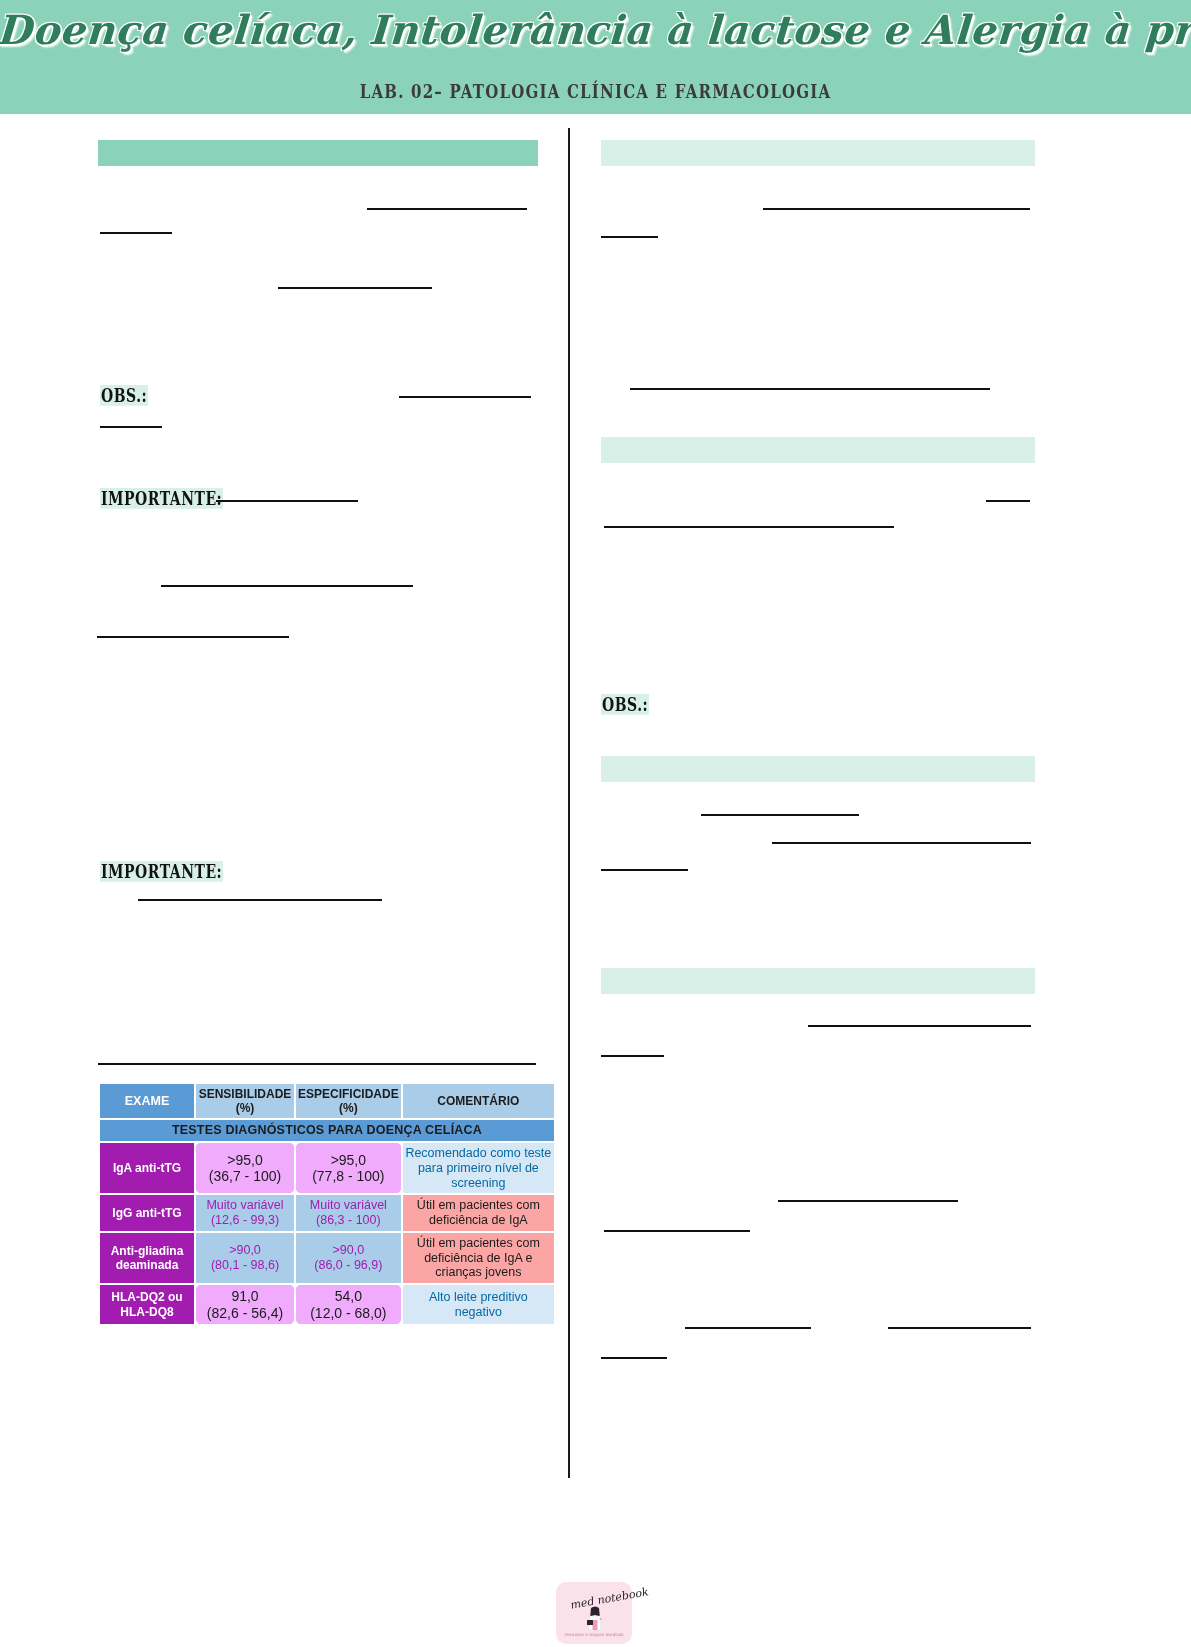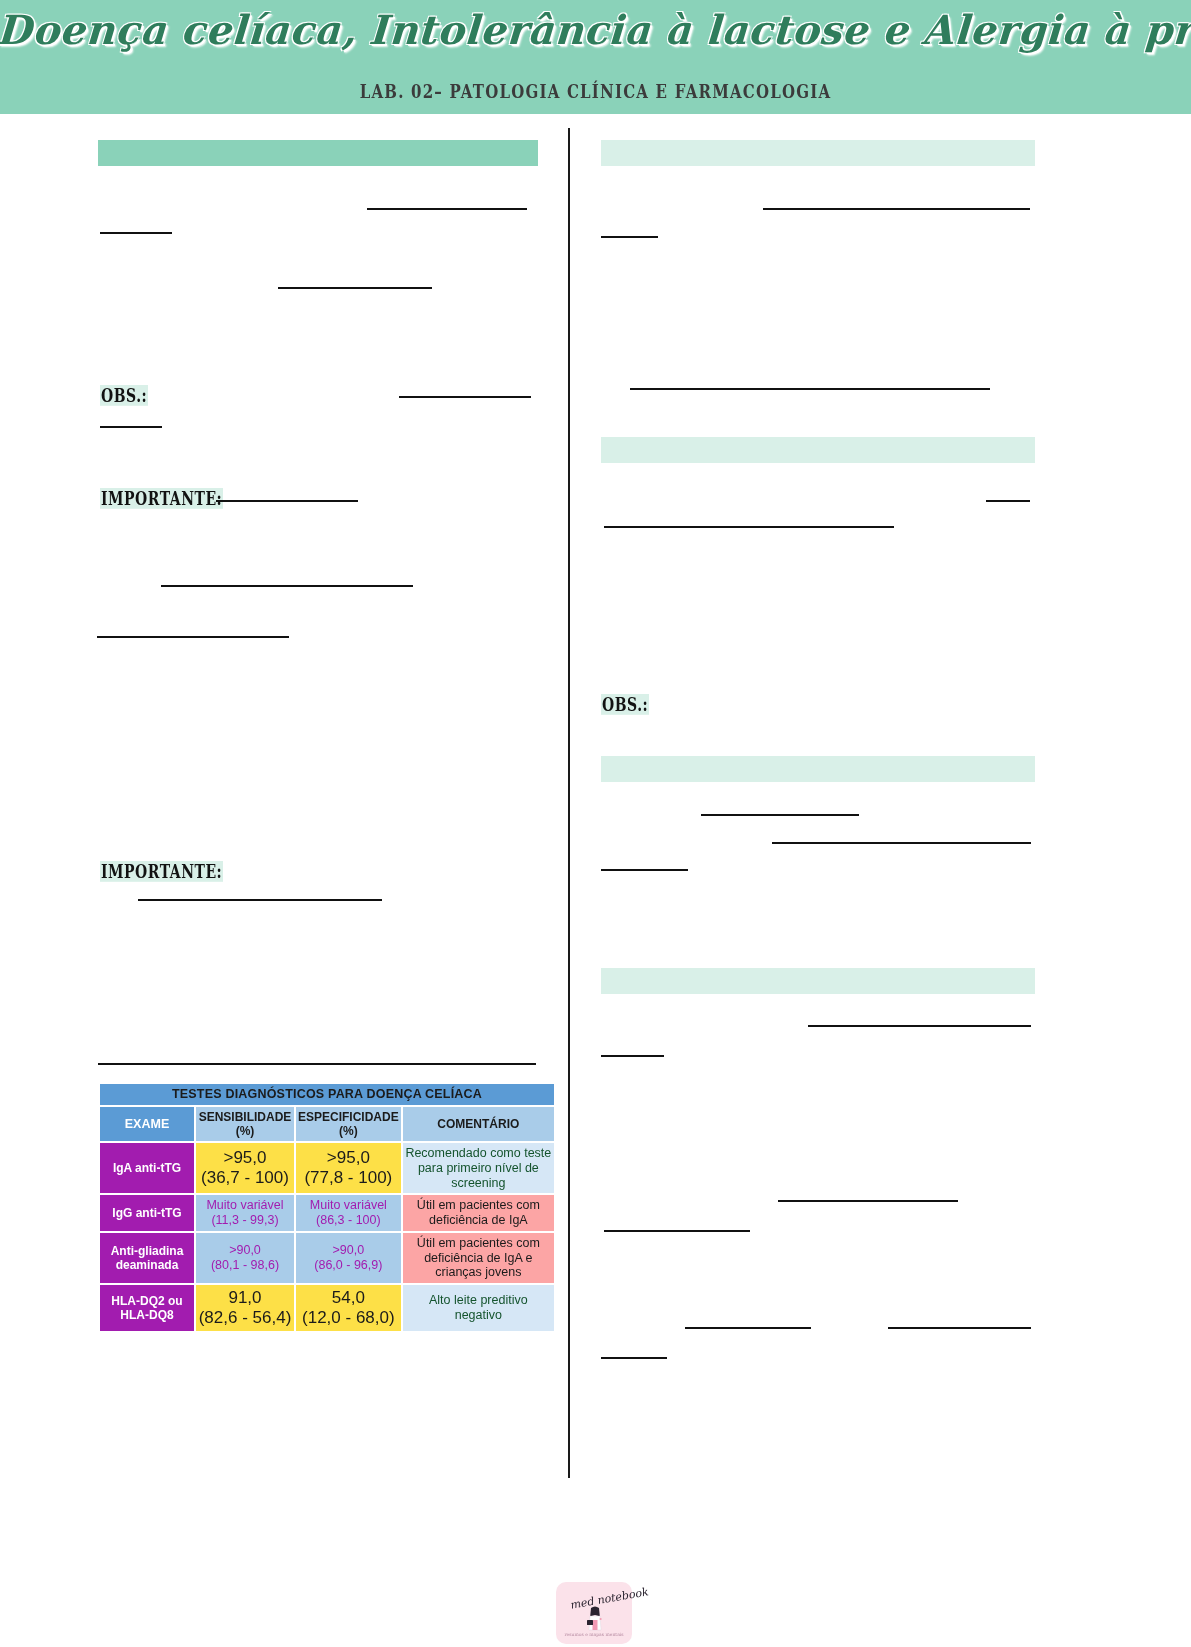--- a/index.html
+++ b/index.html
@@ -112,23 +112,23 @@
     font-weight:bold;
     font-size:12px;
   }
   .t-exam{
     background:#a21caf;
     color:#ffffff;
     font-weight:bold;
     font-size:12px;
     width:96px;
   }
-  .t-val-light{ background:#fde047; color:#1b1b1b; font-size:17px; width:100px; }
+  .t-val-light{ background:#f0abfc; color:#1b1b1b; font-size:14px; width:100px;border-radius:8px; }
   .t-val-mid  { background:#a9cce9; color:#a21caf; font-size:12.5px; width:100px; }
-  .t-com-light{ background:#d6e7f6; color:#14532d; font-size:12.5px; }
+  .t-com-light{ background:#d6e7f6; color:#0369a1; font-size:12.5px; }
   .t-com-mid  { background:#fca5a5; color:#1b1b1b; font-size:12.5px; }
 
   
   .logo{
     position:absolute; left:556px; top:1582px;
     width:76px; height:62px;
     background:#fbe2ea;
     border-radius:10px;
   }
   .logo-script{
@@ -168,54 +168,54 @@
 <div class="tag" style="left:100px; top:488px;">IMPORTANTE:</div>
 <div class="tag" style="left:100px; top:861px;">IMPORTANTE:</div>
 
 <div id="right-col"></div>
 
 <div class="tag" style="left:601px; top:694px;">OBS.:</div>
 
 <div class="tbl-wrap">
   <table class="diag">
     <thead>
-      <tr>
-        <th class="t-title" colspan="4">TESTES DIAGNÓSTICOS PARA DOENÇA CELÍACA</th>
-      </tr>
       <tr>
         <th class="t-head-dark">EXAME</th>
         <th class="t-head-light">
           <div>SENSIBILIDADE</div>
           <div>(%)</div>
         </th>
         <th class="t-head-light">
           <div>ESPECIFICIDADE</div>
           <div>(%)</div>
         </th>
         <th class="t-head-light">COMENTÁRIO</th>
       </tr>
+      <tr>
+        <th class="t-title" colspan="4">TESTES DIAGNÓSTICOS PARA DOENÇA CELÍACA</th>
+      </tr>
     </thead>
     <tbody id="diag-body">
         <tr>
           <td class="t-exam">IgA anti-tTG</td>
           <td class="t-val-light">
             <div>&gt;95,0</div>
             <div>(36,7 - 100)</div>
           </td>
           <td class="t-val-light">
             <div>&gt;95,0</div>
             <div>(77,8 - 100)</div>
           </td>
           <td class="t-com-light">Recomendado como teste para primeiro nível de screening</td>
         </tr>
         <tr>
           <td class="t-exam">IgG anti-tTG</td>
           <td class="t-val-mid">
             <div>Muito variável</div>
-            <div>(11,3 - 99,3)</div>
+            <div>(12,6 - 99,3)</div>
           </td>
           <td class="t-val-mid">
             <div>Muito variável</div>
             <div>(86,3 - 100)</div>
           </td>
           <td class="t-com-mid">Útil em pacientes com deficiência de IgA</td>
         </tr>
         <tr>
           <td class="t-exam">Anti-gliadina deaminada</td>
           <td class="t-val-mid">

